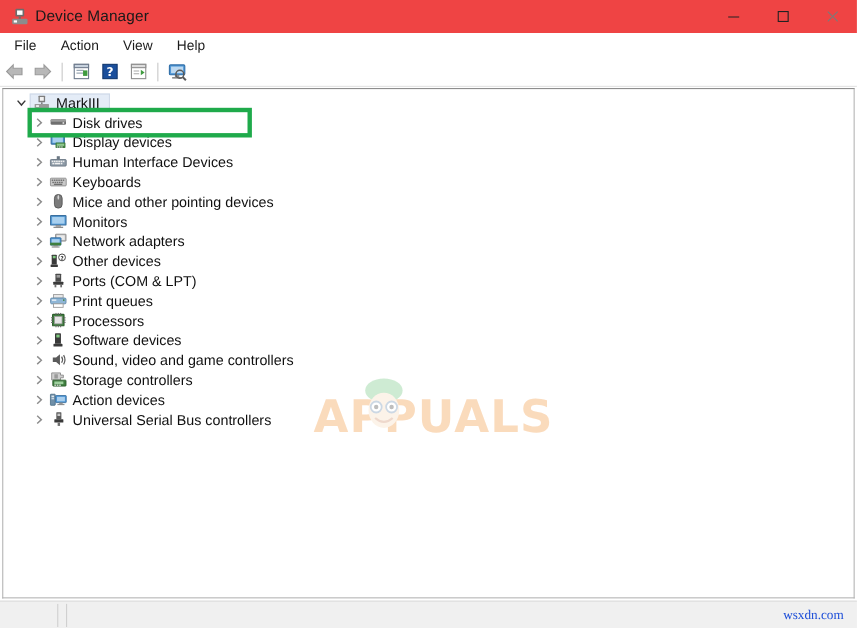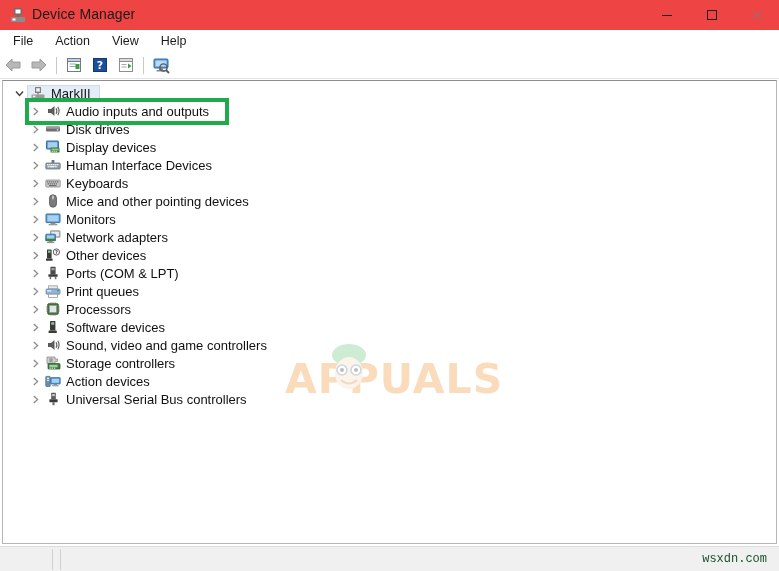--- a/index.html
+++ b/index.html
@@ -58,22 +58,22 @@
   .watermark{position:absolute;left:282px;top:258px;width:215px;height:56px;opacity:.30;pointer-events:none;}
   .wm-text{position:absolute;left:0;top:16px;font-size:41px;font-weight:bold;color:#f08a26;letter-spacing:1px;
            font-family:"DejaVu Sans",sans-serif;}
 
   
   .statusbar{position:absolute;left:0;top:546px;width:779px;height:25px;background:#f0f0f0;
              border-top:1px solid #dcdcdc;}
   .sb-pane{position:absolute;top:2px;height:21px;border-left:1px solid #d0d0d0;box-sizing:border-box;}
   .sb-p1{left:52px;width:1px;}
   .sb-p2{left:60px;width:700px;}
-  .sb-text{position:absolute;right:12px;top:5px;font-size:12px;color:#14532d;
-           font-family:Liberation Mono, monospace;}
+  .sb-text{position:absolute;right:12px;top:5px;font-size:12px;color:#1d4ed8;
+           font-family:Liberation Serif, serif;}
 </style>
 </head>
 <body>
 
 <div class="window">
 
   <div class="titlebar">
     <span class="title-icon">
       <svg width="18" height="18" viewBox="0 0 18 18">
         <rect x="5" y="2" width="8" height="7" rx="1" fill="#6d6d6d"></rect>
@@ -179,35 +179,20 @@
               <rect x="6.2" y="2.2" width="3.6" height="3.4" fill="#f2f2f2"></rect>
               <rect x="1.5" y="8.5" width="13" height="4.5" rx="0.5" fill="#9a9a9a"></rect>
               <rect x="2.8" y="9.6" width="2.6" height="1.6" fill="#f2f2f2"></rect>
               <rect x="7.3" y="7" width="1.4" height="1.6" fill="#7e7e7e"></rect>
             </svg>
           </span>
           <span class="lbl">MarkIII</span>
         </span>
       </div>
 
-      <div class="row child-row">
-        <span class="chev">
-          <svg width="9" height="9" viewBox="0 0 9 9">
-              <path d="M2.8 1 L6.6 4.5 L2.8 8" fill="none" stroke="#8d8d8d" stroke-width="1.3"></path>
-            </svg>
-        </span>
-        <span class="ico">
-          <svg width="15" height="14" viewBox="0 0 15 14">
-            <path d="M2 5 L5 5 L8.5 2 L8.5 12 L5 9 L2 9 Z" fill="#5b5b5b"></path>
-            <path d="M10 4.2 Q11.8 7 10 9.8" fill="none" stroke="#5b5b5b" stroke-width="1.1"></path>
-            <path d="M11.8 2.8 Q14.3 7 11.8 11.2" fill="none" stroke="#5b5b5b" stroke-width="1.1"></path>
-          </svg>
-        </span>
-        <span class="lbl">Audio inputs and outputs</span>
-      </div>
 
 
       <div class="row child-row">
         <span class="chev">
           <svg width="9" height="9" viewBox="0 0 9 9">
               <path d="M2.8 1 L6.6 4.5 L2.8 8" fill="none" stroke="#8d8d8d" stroke-width="1.3"></path>
             </svg>
         </span>
         <span class="ico">
           <svg width="16" height="12" viewBox="0 0 16 12">

